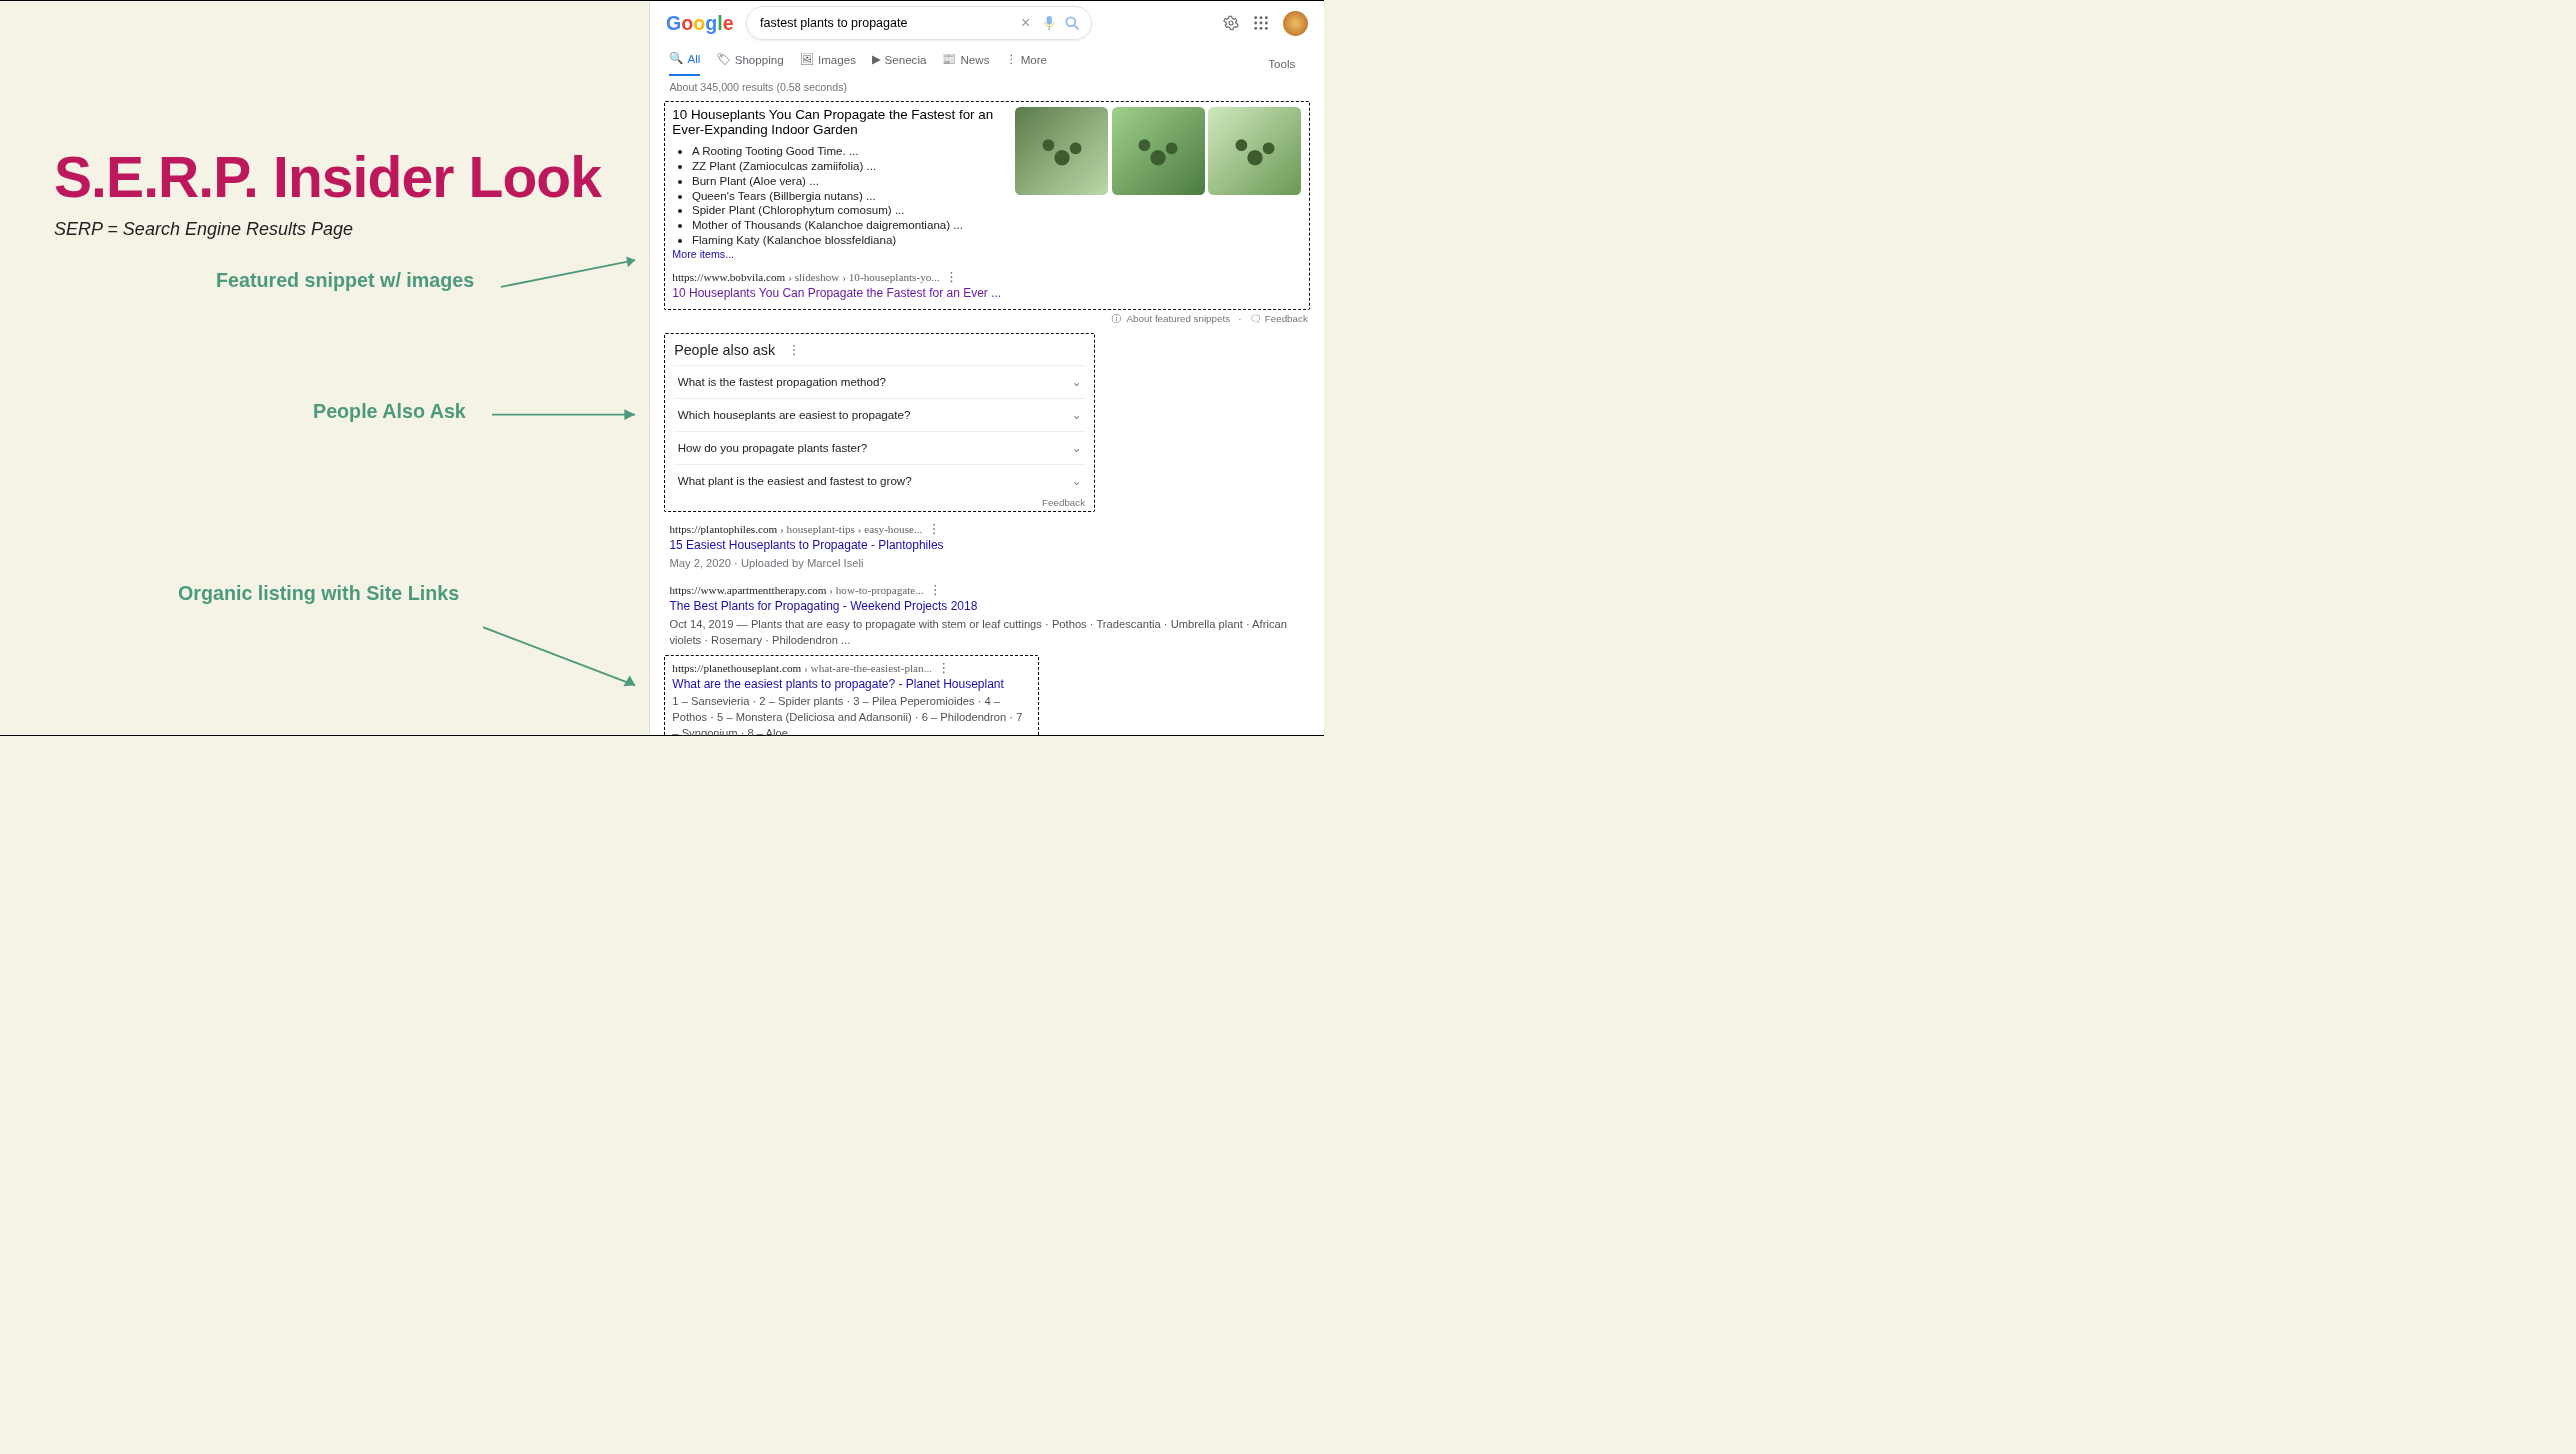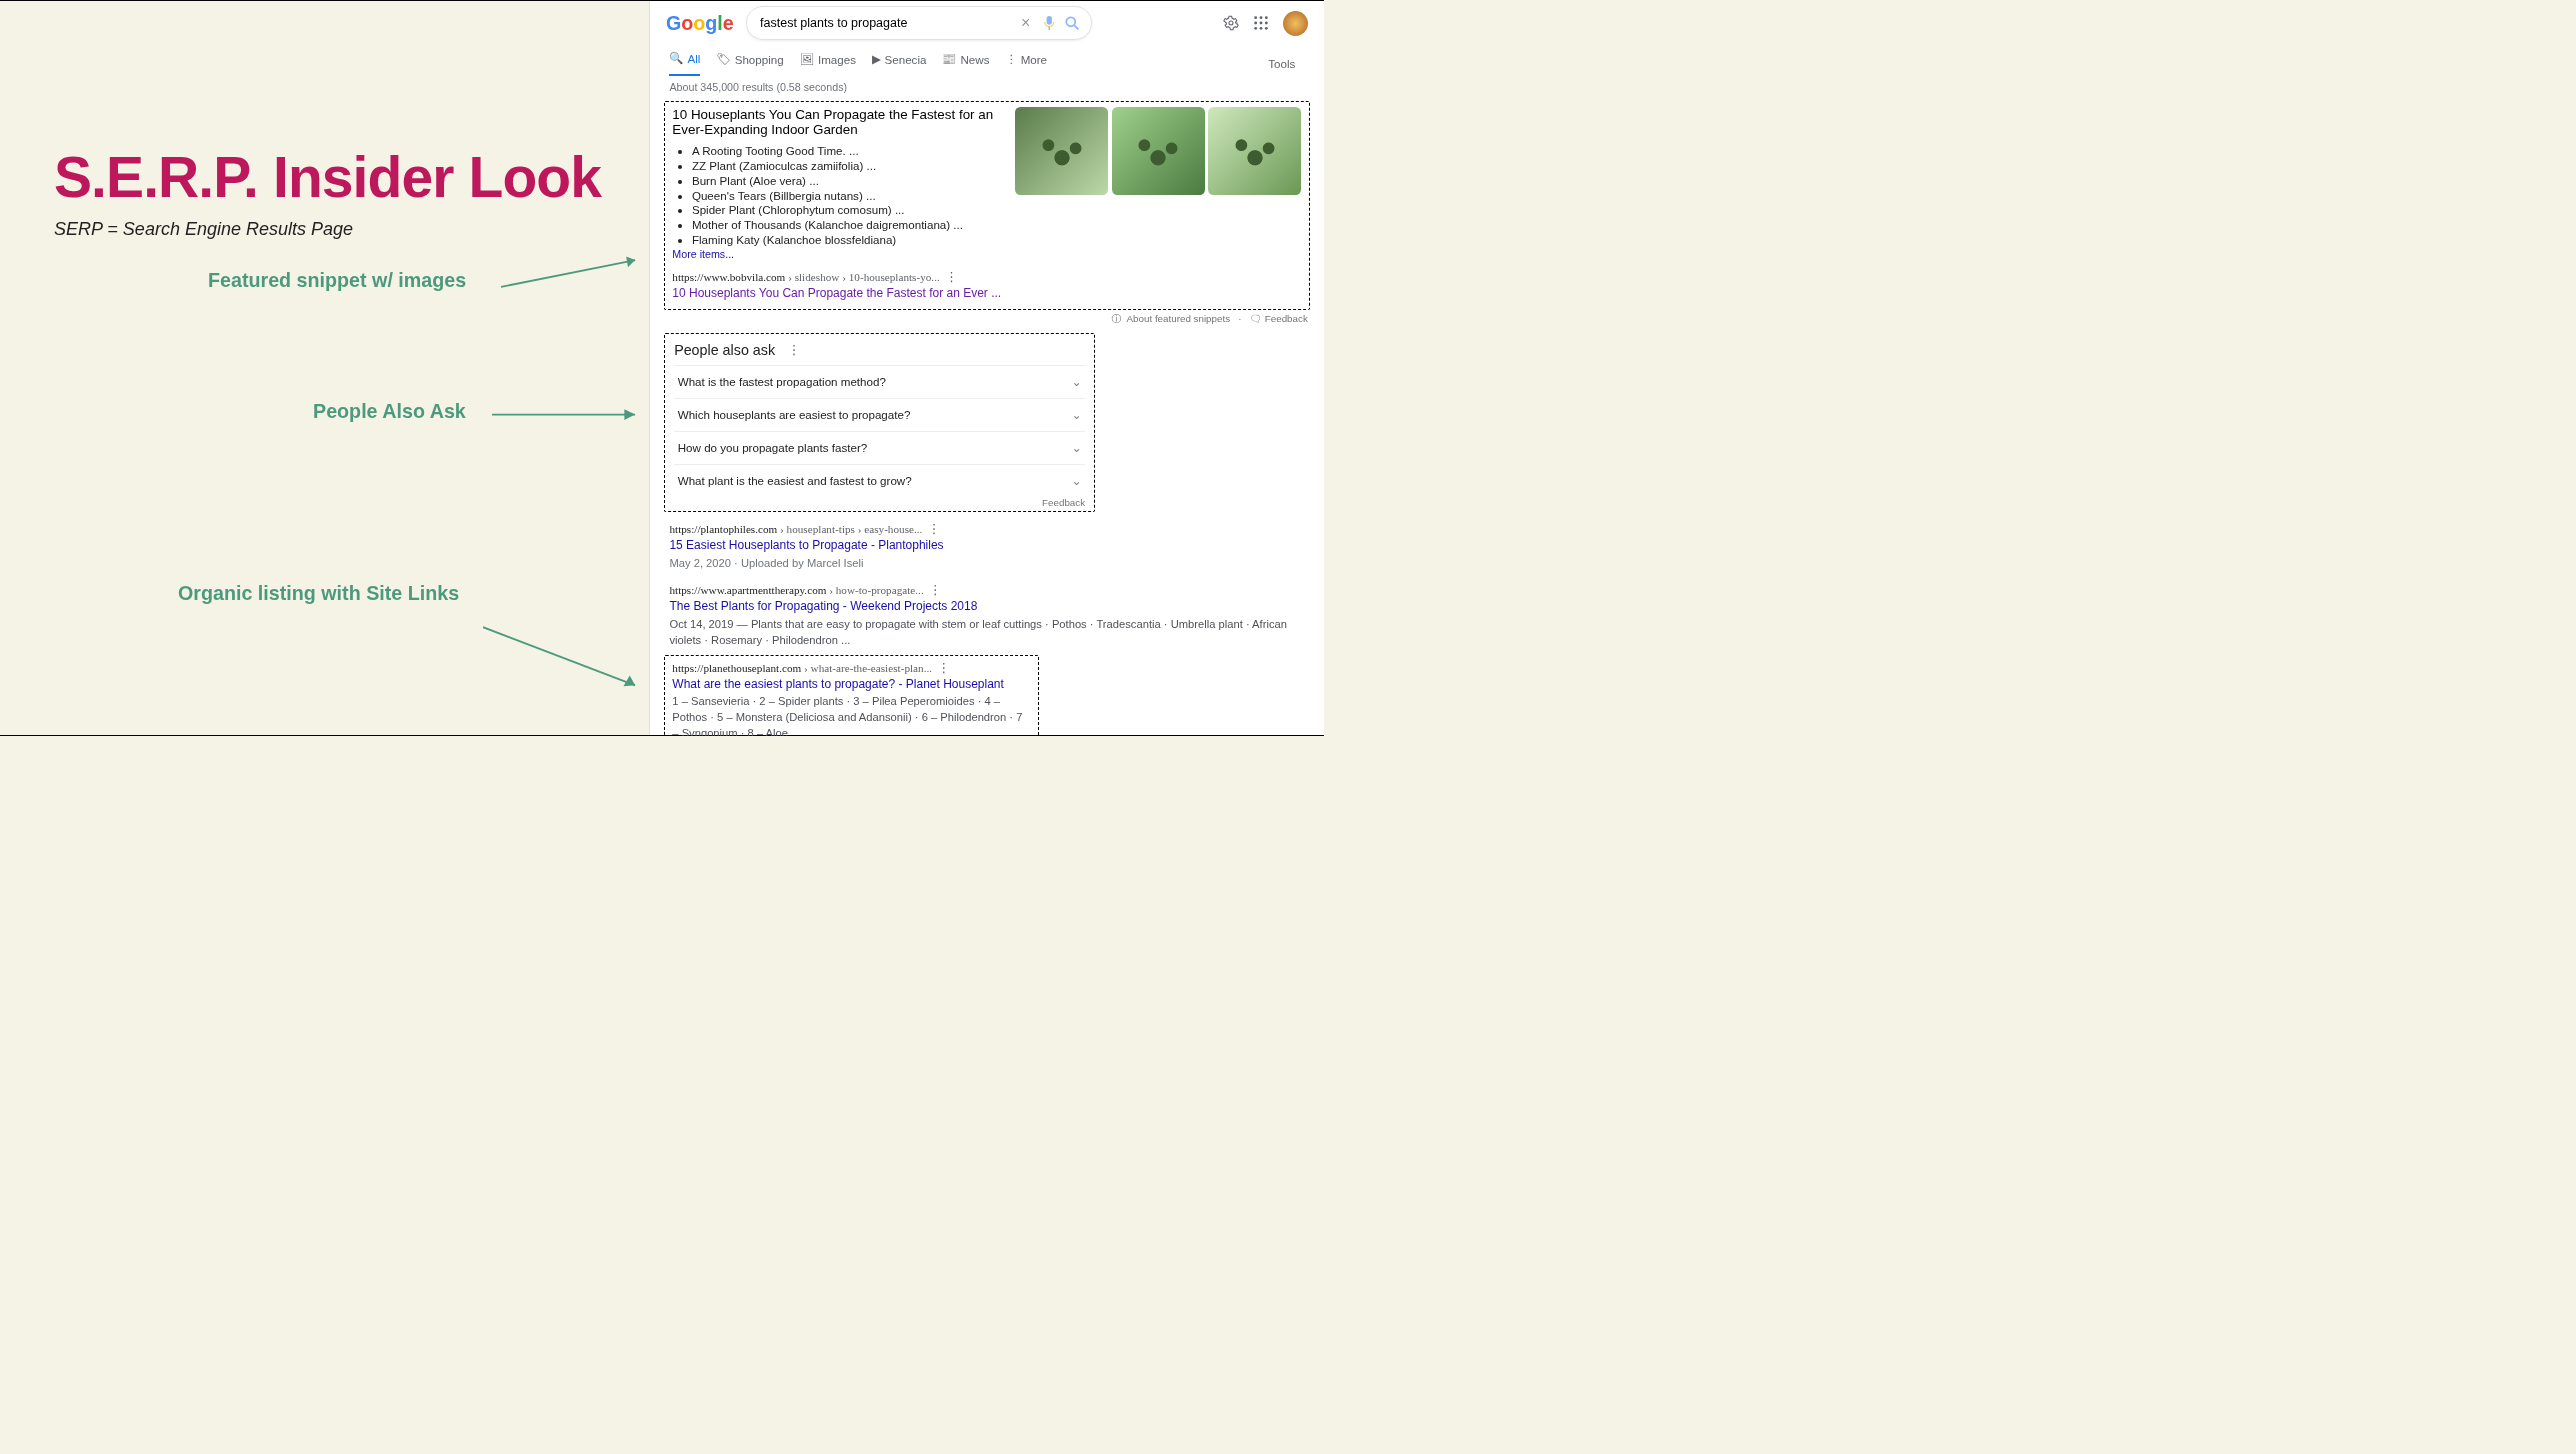--- a/index.html
+++ b/index.html
@@ -48,21 +48,21 @@
 </style>
 </head>
 <body>
 
 <div class="stage">
 
   <div class="left">
     <div class="title">S.E.R.P. Insider Look</div>
     <div class="subtitle">SERP = Search Engine Results Page</div>
 
-    <div class="label" style="left:208px;top:268px;">Featured snippet w/ images</div>
+    <div class="label" style="left:216px;top:268px;">Featured snippet w/ images</div>
     <svg class="arrow" style="left:501px;top:250px;" width="152" height="45" viewBox="0 0 170 50">
       <line x1="0" y1="40" x2="150" y2="10" stroke="#4c9a7d" stroke-width="2"></line>
       <polygon points="150,10 140,6 142,18" fill="#4c9a7d"></polygon>
     </svg>
 
     <div class="label" style="left:313px;top:399px;">People Also Ask</div>
     <svg class="arrow" style="left:492px;top:401px;" width="161" height="27" viewBox="0 0 180 30">
       <line x1="0" y1="14" x2="160" y2="14" stroke="#4c9a7d" stroke-width="2"></line>
       <polygon points="160,14 148,8 148,20" fill="#4c9a7d"></polygon>
     </svg>

